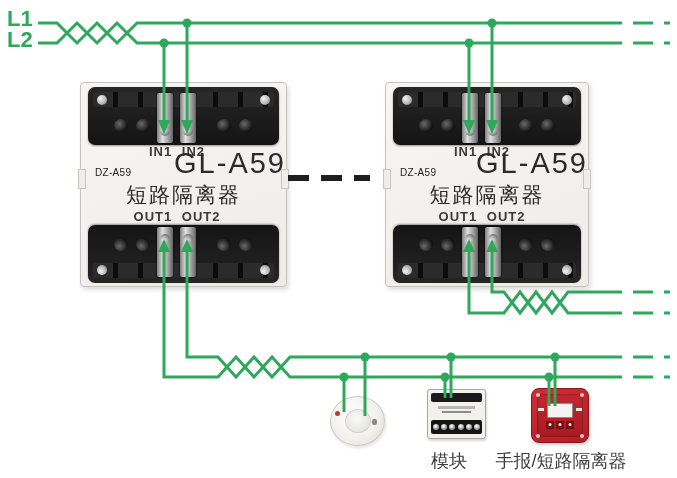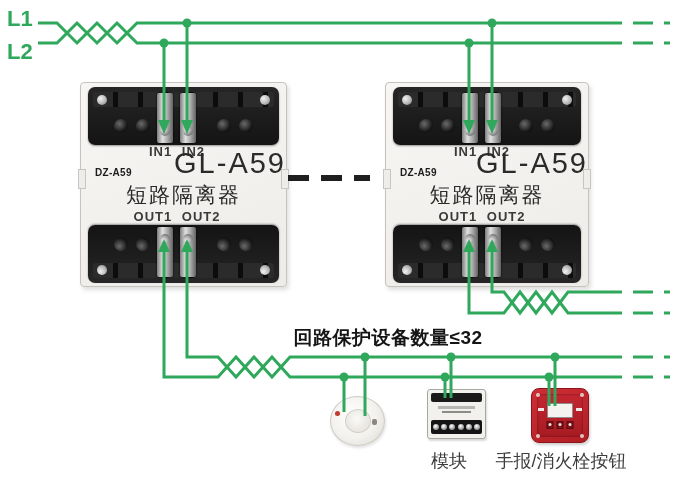--- a/index.html
+++ b/index.html
@@ -1,29 +1,29 @@
 <!DOCTYPE html>
 <html><head>
 <meta charset="utf-8">
 <style>
   html,body{margin:0;padding:0;background:#fff;}
   .canvas{position:relative;width:670px;height:478px;background:#ffffff;overflow:hidden;
           font-family:"Liberation Sans", sans-serif;}
 
   
   .bus-l{position:absolute;left:7px;font-weight:bold;font-size:22px;color:#2fa85c;line-height:1;}
-  .bus-l1{top:8px;} .bus-l2{top:29px;margin-top:12px;}
+  .bus-l1{top:8px;} .bus-l2{top:29px;}
 
   
   .iso{position:absolute;top:82px;height:203px;background:linear-gradient(160deg,#f7f6f4,#eeece9);
        border:1px solid #c6c3be;border-radius:4px;box-shadow:2px 3px 4px rgba(0,0,0,.13);z-index:1;}
   .iso-1{left:80px;width:205px;} .iso-2{left:385px;width:202px;}
   .notch{position:absolute;top:86px;width:6px;height:18px;background:#efede9;border:1px solid #c9c6c1;}
   .nl{left:-3px;} .nr{right:-3px;}
-  .code{position:absolute;left:14px;top:84px;font-size:10px;font-weight:bold;color:#1c1c1c;letter-spacing:.3px;text-align:center;}
+  .code{position:absolute;left:14px;top:84px;font-size:10px;font-weight:normal;color:#1c1c1c;letter-spacing:.3px;text-align:center;}
   .model{position:absolute;left:0;right:0;top:64px;text-align:right;font-size:29px;color:#2a2a2a;
          letter-spacing:2px;font-weight:500;}
   .cname{position:absolute;left:0;right:0;top:98px;text-align:center;font-size:21px;color:#2a2a2a;letter-spacing:2px;}
   .tlabel{position:absolute;left:96px;transform:translateX(-50%);font-size:13px;font-weight:bold;
           color:#3a3a3a;white-space:nowrap;letter-spacing:1px;word-spacing:5px;}
   .inlbl{top:61px;} .outlbl{top:126px;}
 
   
   .strip{position:absolute;left:7px;right:7px;height:58px;background:linear-gradient(#262626,#141414);
          border-radius:7px;box-shadow:0 1px 2px rgba(0,0,0,.4);}
@@ -152,21 +152,20 @@
       <span class="scr tr"></span>
       <span class="hole h1"></span>
       <span class="hole h2"></span>
       <span class="hole h3"></span>
       <span class="hole h4"></span>
       <span class="clamp c1"></span>
       <span class="clamp c2"></span>
     </div>
   </div>
 
-  <div class="note">回路保护设备数量≤32</div>
 
   <div class="detector">
     <span class="dhole"></span>
     <span class="d-dot1"></span>
     <span class="d-dot2"></span>
   </div>
 
   <div class="module">
     <span class="mod-top"></span>
     <span class="mod-t1"></span>
@@ -190,21 +189,21 @@
     <span class="cp-terms">
         <i></i>
         <i></i>
         <i></i>
       </span>
     <span class="cp-s tl"></span>
     <span class="cp-s tr"></span>
     <span class="cp-s bl"></span>
     <span class="cp-s br"></span>
   </div>
-  <div class="dev-label dl-callpoint">手报/消火栓按钮</div>
+  <div class="dev-label dl-callpoint">手报/短路隔离器</div>
 
   <svg class="wires" width="677" height="478" viewBox="0 0 677 478">
 
     <g stroke="#2fa85c" stroke-width="3" fill="none">
       <path d="M38 23 H57 L77 43 L97 23 L117 43 L137 23 H622"></path>
       <path d="M38 43 H57 L77 23 L97 43 L117 23 L137 43 H622"></path>
       <path d="M633 23 H653 M664 23 H677 M633 43 H653 M664 43 H677"></path>
       <path d="M187 23 V121 M164 43 V121 M492 23 V121 M469 43 V121"></path>
     </g>
 

